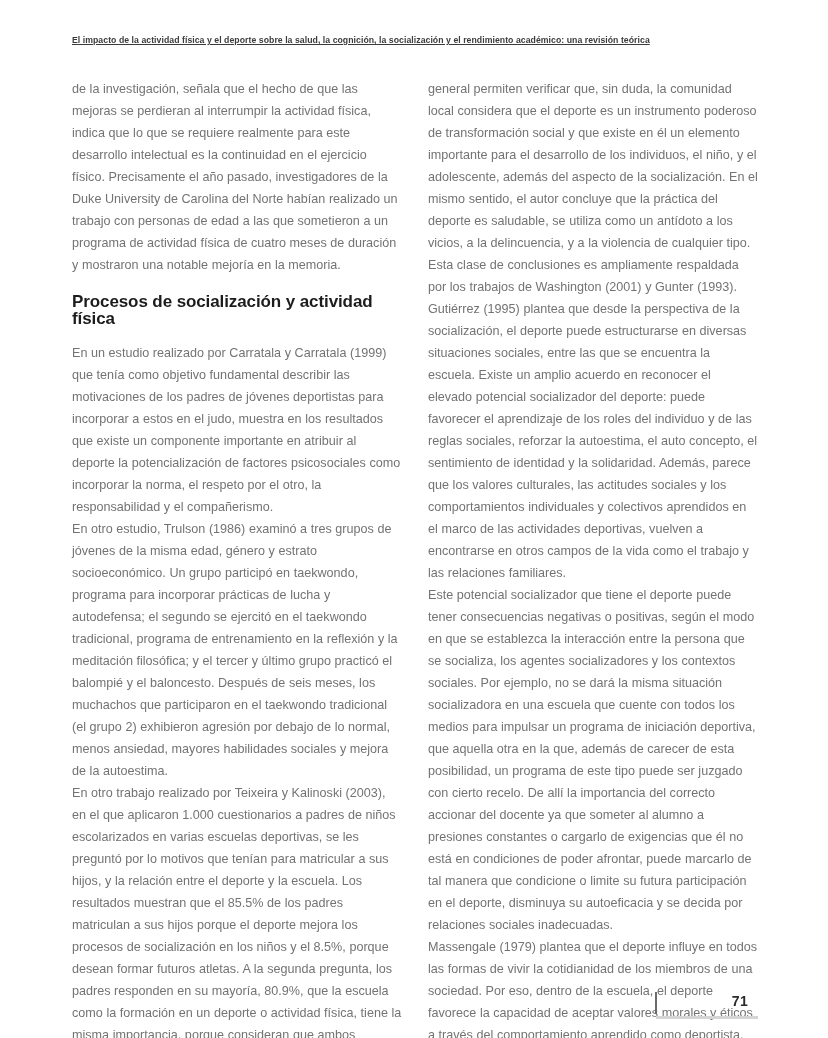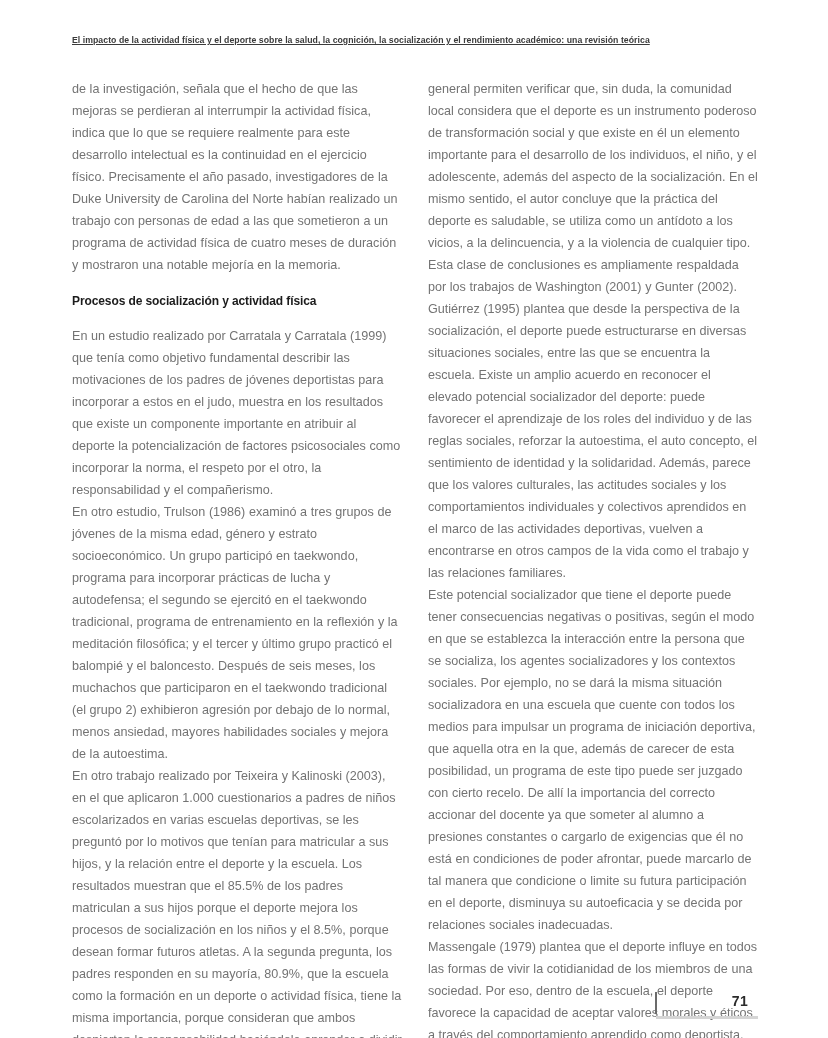--- a/index.html
+++ b/index.html
@@ -53,21 +53,21 @@
     margin: 0;
     font-size: 12.6px;
     line-height: 22px;
     color: #737373;
     text-align: left;
     letter-spacing: 0.0px;
     word-spacing: 0.1px;
   }
   h2.section-heading {
     margin: 17px 0 15px 0;
-    font-size: 12px;
+    font-size: 17px;
     font-weight: bold;
     color: #1c1c1c;
     line-height: 17px;
     letter-spacing: -0.1px;
   }
   .footer {
     position: absolute;
     right: 70px;
     bottom: 18px;
     width: 103px;
@@ -113,21 +113,21 @@
 
       <h2 class="section-heading">Procesos de socialización y actividad física</h2>
 
       <p>En un estudio realizado por Carratala y Carratala (1999) que tenía como objetivo fundamental describir las motivaciones de los padres de jóvenes deportistas para incorporar a estos en el judo, muestra en los resultados que existe un componente importante en atribuir al deporte la potencialización de factores psicosociales como incorporar la norma, el respeto por el otro, la responsabilidad y el compañerismo.</p>
       <p>En otro estudio, Trulson (1986) examinó a tres grupos de jóvenes de la misma edad, género y estrato socioeconómico. Un grupo participó en taekwondo, programa para incorporar prácticas de lucha y autodefensa; el segundo se ejercitó en el taekwondo tradicional, programa de entrenamiento en la reflexión y la meditación filosófica; y el tercer y último grupo practicó el balompié y el baloncesto. Después de seis meses, los muchachos que participaron en el taekwondo tradicional (el grupo 2) exhibieron agresión por debajo de lo normal, menos ansiedad, mayores habilidades sociales y mejora de la autoestima.</p>
       <p>En otro trabajo realizado por Teixeira y Kalinoski (2003), en el que aplicaron 1.000 cuestionarios a padres de niños escolarizados en varias escuelas deportivas, se les preguntó por lo motivos que tenían para matricular a sus hijos, y la relación entre el deporte y la escuela. Los resultados muestran que el 85.5% de los padres matriculan a sus hijos porque el deporte mejora los procesos de socialización en los niños y el 8.5%, porque desean formar futuros atletas. A la segunda pregunta, los padres responden en su mayoría, 80.9%, que la escuela como la formación en un deporte o actividad física, tiene la misma importancia, porque consideran que ambos despiertan la responsabilidad haciéndole aprender a dividir su tiempo, trabajar en grupo e incorporar normas. Solo una pequeña parte de los padres encuestados plantean que el deporte o actividad física entorpece el rendimiento escolar. Los autores concluyen que el deporte y la actividad física en</p>
     </div>
 
     <div class="col">
       <p>general permiten verificar que, sin duda, la comunidad local considera que el deporte es un instrumento poderoso de transformación social y que existe en él un elemento importante para el desarrollo de los individuos, el niño, y el adolescente, además del aspecto de la socialización. En el mismo sentido, el autor concluye que la práctica del deporte es saludable, se utiliza como un antídoto a los vicios, a la delincuencia, y a la violencia de cualquier tipo.</p>
-      <p>Esta clase de conclusiones es ampliamente respaldada por los trabajos de Washington (2001) y Gunter (2002).</p>
+      <p>Esta clase de conclusiones es ampliamente respaldada por los trabajos de Washington (2001) y Gunter (1993).</p>
       <p>Gutiérrez (1995) plantea que desde la perspectiva de la socialización, el deporte puede estructurarse en diversas situaciones sociales, entre las que se encuentra la escuela. Existe un amplio acuerdo en reconocer el elevado potencial socializador del deporte: puede favorecer el aprendizaje de los roles del individuo y de las reglas sociales, reforzar la autoestima, el auto concepto, el sentimiento de identidad y la solidaridad. Además, parece que los valores culturales, las actitudes sociales y los comportamientos individuales y colectivos aprendidos en el marco de las actividades deportivas, vuelven a encontrarse en otros campos de la vida como el trabajo y las relaciones familiares.</p>
       <p>Este potencial socializador que tiene el deporte puede tener consecuencias negativas o positivas, según el modo en que se establezca la interacción entre la persona que se socializa, los agentes socializadores y los contextos sociales. Por ejemplo, no se dará la misma situación socializadora en una escuela que cuente con todos los medios para impulsar un programa de iniciación deportiva, que aquella otra en la que, además de carecer de esta posibilidad, un programa de este tipo puede ser juzgado con cierto recelo. De allí la importancia del correcto accionar del docente ya que someter al alumno a presiones constantes o cargarlo de exigencias que él no está en condiciones de poder afrontar, puede marcarlo de tal manera que condicione o limite su futura participación en el deporte, disminuya su autoeficacia y se decida por relaciones sociales inadecuadas.</p>
       <p>Massengale (1979) plantea que el deporte influye en todos las formas de vivir la cotidianidad de los miembros de una sociedad. Por eso, dentro de la escuela, el deporte favorece la capacidad de aceptar valores morales y éticos a través del comportamiento aprendido como deportista, establece comunicaciones verbales y no verbales mediante el desarrollo de un lenguaje específico y de unos gestos, y crea un ambiente cultural para el deportista, considerado un héroe popular moderno que es de hecho habitualmente contemplado en las tendencias de la publicidad. Frente a este planteamiento, otros autores exponen que el énfasis</p>
     </div>
 
   </div>
 
   <div class="footer">
     <div class="footer-rule-v"></div>
     <div class="footer-rule-h"></div>

